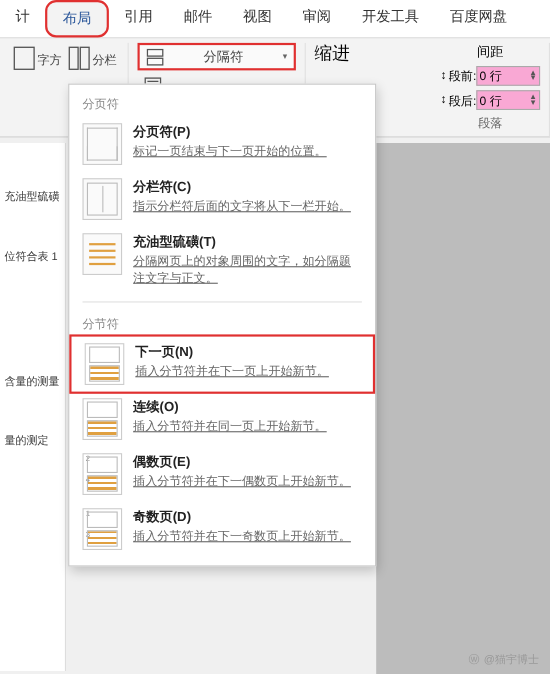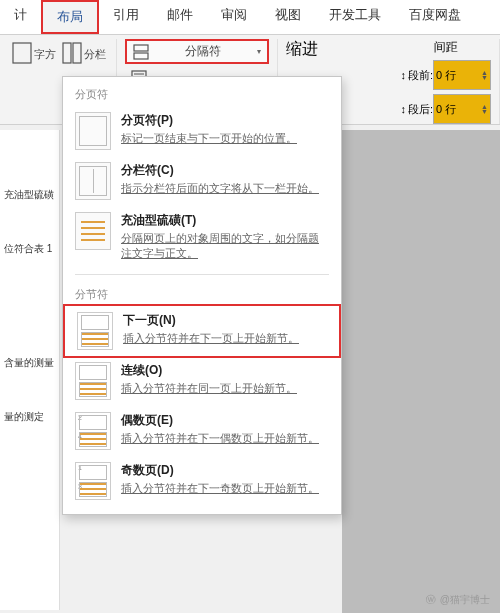--- a/index.html
+++ b/index.html
@@ -1,43 +1,43 @@
 <!DOCTYPE html>
 <html><head>
 <meta charset="utf-8">
 <style>
   * { box-sizing: border-box; margin: 0; padding: 0; font-family: "Microsoft YaHei", sans-serif; }
   body { background: #f0f0f0; width: 500px; height: 613px; overflow: hidden; position: relative; }
   .ribbon-tabs { display: flex; background: #fff; border-bottom: 1px solid #d0d0d0; }
   .tab { padding: 6px 14px; font-size: 13px; color: #333; cursor: pointer; }
-  .tab.active { background: #f3f3f3; color: #2b579a; border-bottom: 2px solid #2b579a; }
+  .tab.active { background: #f3f3f3; color: #2b579a; border-bottom: 2px solid #2b579a; border-radius: 10px; }
   .tab.highlighted { border: 2px solid #e03030; }
   .ribbon-toolbar { display: flex; background: #f3f3f3; padding: 4px 0 0 0; border-bottom: 1px solid #d0d0d0; height: 90px; position: relative; }
   .toolbar-group { display: flex; flex-direction: column; align-items: center; padding: 0 8px; border-right: 1px solid #e0e0e0; }
   .btn-big { display: flex; flex-direction: row; align-items: center; font-size: 11px; color: #444; cursor: pointer; padding: 2px 2px; }
   .btn-big .ic { width: 24px; height: 24px; margin-bottom: 2px; }
   .btn-small { display: flex; align-items: center; font-size: 12px; color: #444; cursor: pointer; padding: 2px 6px; }
   .btn-small .ic { width: 16px; height: 16px; margin-right: 4px; }
   .btn-small.highlighted { border: 2px solid #e03030; background: rgba(255,255,255,0.6); gap: 32px; }
   .dropdown-caret { margin-left: 4px; font-size: 8px; color: #666; }
   .indent-cols { display: flex; align-items: center; font-size: 11px; }
-  .spinner { display: inline-flex; align-items: center; border: 1px solid #aaa; background: #eab308; width: 58px; height: 30px; font-size: 11px; padding: 0 2px; justify-content: space-between; }
+  .spinner { display: inline-flex; align-items: center; border: 1px solid #aaa; background: #f9a8d4; width: 58px; height: 18px; font-size: 11px; padding: 0 2px; justify-content: space-between; }
   .spinner .arrows { display: flex; flex-direction: column; line-height: 5px; font-size: 7px; color: #555; }
   .group-label { font-size: 11px; color: #666; margin-top: auto; margin-bottom: 2px; }
   .dropdown-menu { position: absolute; top: 76px; left: 62px; width: 280px; background: #fff; border: 1px solid #c6c6c6; box-shadow: 2px 4px 10px rgba(0,0,0,0.2); z-index: 10; padding: 2px 0 6px 0; }
   .menu-section { padding: 2px 0; }
   .section-title { font-size: 11px; color: #888; padding: 6px 12px 4px 12px; }
   .menu-item { display: flex; padding: 6px 12px; gap: 10px; cursor: pointer; }
   .menu-item.highlighted { border: 2px solid #e03030; margin: -2px 0; justify-content: space-between; }
   .mi-icon { width: 36px; height: 38px; flex-shrink: 0; border: 1px solid #ccc; background: #fafafa; position: relative; }
   .mi-text { flex: 1; }
   .mi-title { font-size: 12px; font-weight: bold; color: #222; margin-bottom: 2px; }
   .mi-desc { font-size: 11px; color: #666; line-height: 1.4; text-decoration: underline; }
   .menu-sep { height: 1px; background: #e0e0e0; margin: 4px 12px; }
-  .doc-area { position: absolute; left: 0; top: 130px; width: 60px; height: 480px; background: #fff; padding: 18px 4px; font-size: 10px; color: #333; border-right: 1px solid #ddd; }
+  .doc-area { position: absolute; left: 0; top: 130px; width: 60px; height: 480px; background: #fff; padding: 2px 4px; font-size: 10px; color: #333; border-right: 1px solid #ddd; }
   .doc-text { margin: 40px 0; white-space: nowrap; overflow: hidden; }
   .right-cover { position: absolute; left: 342px; top: 130px; right: 0; bottom: 0; background: #bcbcbc; }
   .watermark { position: absolute; bottom: 6px; right: 10px; font-size: 10px; color: #999; display: flex; align-items: center; gap: 4px; }
   
   .ic-page { fill: none; stroke: #555; stroke-width: 1.2; }
   .mi-icon.pagebreak::before { content: ""; position: absolute; inset: 3px; border: 1px solid #bbb; border-bottom: none; }
   .mi-icon.pagebreak::after { content: ""; position: absolute; left: 3px; right: 3px; bottom: 3px; top: 55%; border: 1px solid #bbb; border-top: none; }
   .mi-icon.cols::before { content: ""; position: absolute; inset: 3px; border: 1px solid #bbb; }
   .mi-icon.cols::after { content: ""; position: absolute; left: 50%; top: 6px; bottom: 6px; width: 1px; background: #bbb; }
   .mi-icon.wrap .ln { position: absolute; left: 5px; right: 5px; height: 2px; background: #e0a040; }
@@ -51,22 +51,22 @@
   .mi-icon.even .num2 { position: absolute; top: 20px; left: 2px; font-size: 7px; color: #888; }
 </style>
 </head>
 <body>
 
 <div class="ribbon-tabs">
   <div class="tab">计</div>
   <div class="tab active highlighted">布局</div>
   <div class="tab">引用</div>
   <div class="tab">邮件</div>
+  <div class="tab">视图</div>
   <div class="tab">审阅</div>
-  <div class="tab">视图</div>
   <div class="tab">开发工具</div>
   <div class="tab">百度网盘</div>
 </div>
 
 <div class="ribbon-toolbar">
   <div class="toolbar-group">
     <div style="display:flex">
       <div class="btn-big">
         <svg class="ic" viewBox="0 0 24 24">
             <rect class="ic-page" x="3" y="2" width="18" height="20"></rect>

